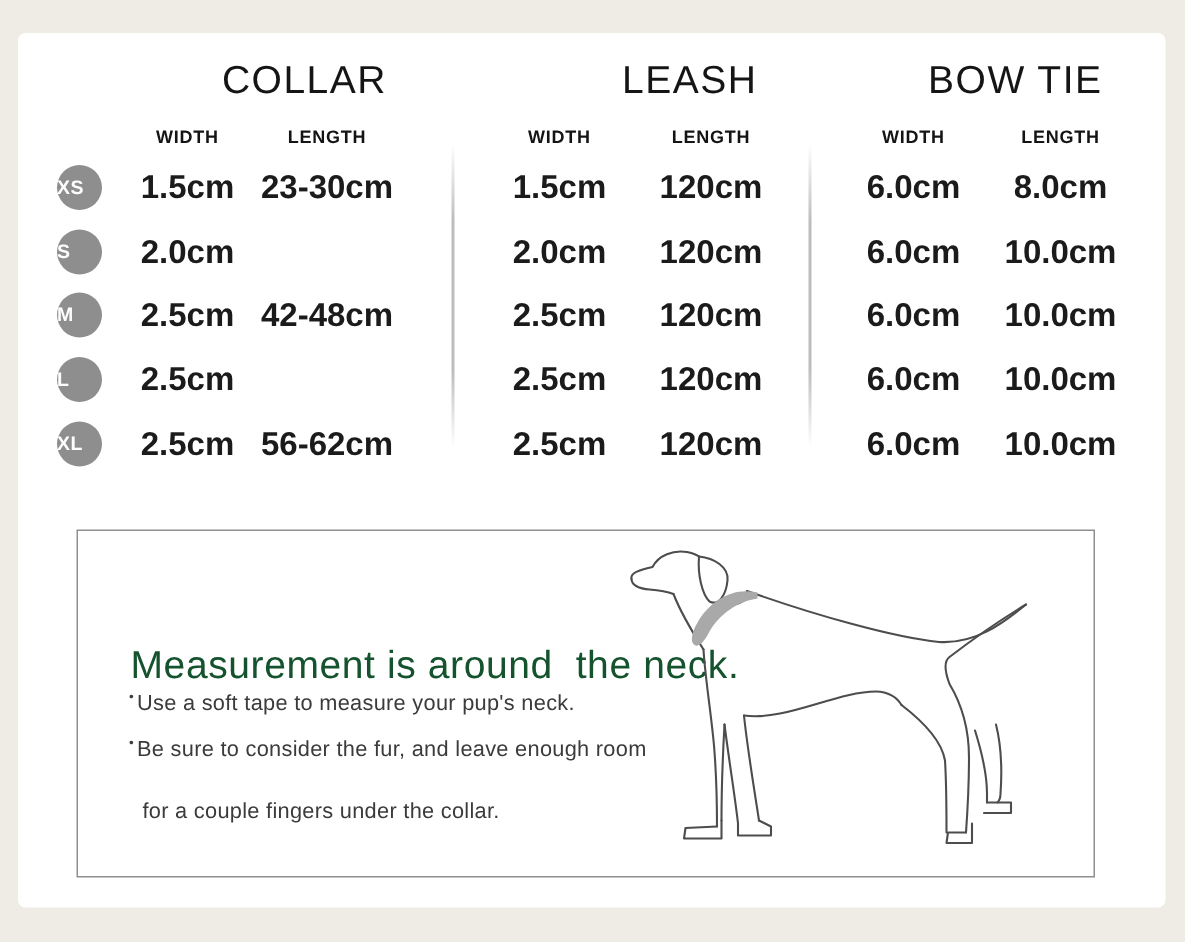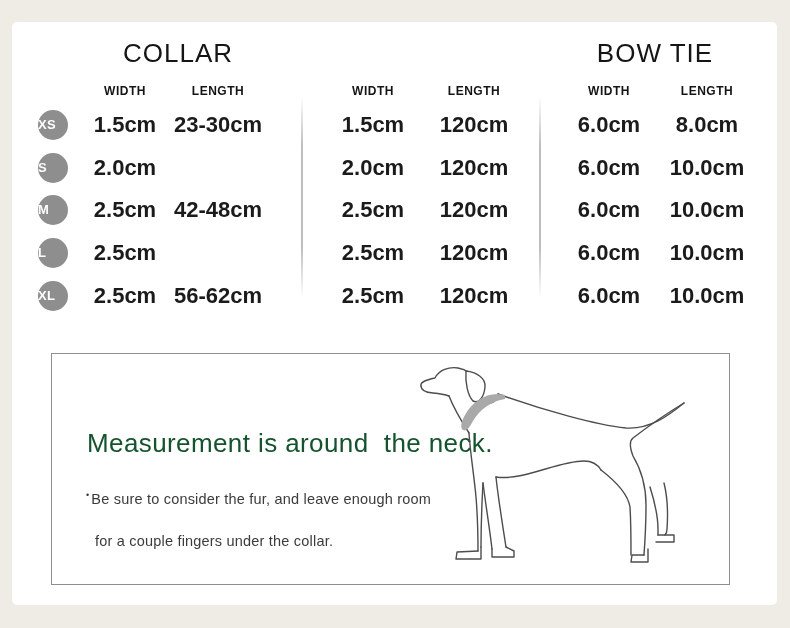--- a/index.html
+++ b/index.html
@@ -1,19 +1,19 @@
 <!DOCTYPE html>
 <html><head>
 <meta charset="utf-8">
 <style>
   html,body{margin:0;padding:0;background:#efece6;}
   .page{position:relative;width:790px;height:628px;background:#efece6;overflow:hidden;
         font-family:"Liberation Sans", sans-serif;color:#1c1c1c;}
   .panel{position:absolute;left:12px;top:22px;width:765px;height:583px;background:#ffffff;border-radius:5px;}
-  .sec-title{position:absolute;top:38px;width:160px;text-align:center;font-size:26px;font-weight:500;
+  .sec-title{position:absolute;top:38px;width:160px;text-align:right;font-size:26px;font-weight:500;
              letter-spacing:1px;color:#151515;}
   .t-collar{left:98px;}
   .t-leash{left:345px;}
   .t-bowtie{left:575px;}
   .hdr{position:absolute;top:84px;width:100px;text-align:center;font-size:12px;font-weight:700;
        letter-spacing:.5px;color:#141414;}
   .cell{position:absolute;width:100px;height:22px;line-height:22px;text-align:center;
         font-size:22px;font-weight:700;color:#1b1b1b;}
   .c1{left:75px;} .c2{left:168px;} .c3{left:323px;} .c4{left:424px;} .c5{left:559px;} .c6{left:657px;}
   .r1{top:114px;} .r2{top:157px;} .r3{top:199px;} .r4{top:242px;} .r5{top:285px;}
@@ -34,20 +34,21 @@
   .dot{font-size:9px;vertical-align:6px;margin-right:2px;color:#3b3b3b;}
   .dog-wrap{position:absolute;left:418px;top:365px;width:272px;height:202px;}
 </style>
 </head>
 <body>
 
 <div class="page">
   <div class="panel"></div>
 
   <div class="sec-title t-collar">COLLAR</div>
+  <div class="sec-title t-leash">LEASH</div>
   <div class="sec-title t-bowtie">BOW TIE</div>
 
   <div class="divider d1"></div>
   <div class="divider d2"></div>
 
   <div class="hdr c1">WIDTH</div>
   <div class="hdr c2">LENGTH</div>
   <div class="hdr c3">WIDTH</div>
   <div class="hdr c4">LENGTH</div>
   <div class="hdr c5">WIDTH</div>
@@ -87,20 +88,21 @@
 
   <div class="cell c1 r5">2.5cm</div>
   <div class="cell c2 r5">56-62cm</div>
   <div class="cell c3 r5">2.5cm</div>
   <div class="cell c4 r5">120cm</div>
   <div class="cell c5 r5">6.0cm</div>
   <div class="cell c6 r5">10.0cm</div>
 
   <div class="note-box"></div>
   <div class="note-heading">Measurement is around  the neck.</div>
+  <div class="bullet bl1"><span class="dot">•</span><span>Use a soft tape to measure your pup's neck.</span></div>
   <div class="bullet bl2"><span class="dot">•</span><span>Be sure to consider the fur, and leave enough room</span></div>
   <div class="bullet bl3"><span>for a couple fingers under the collar.</span></div>
 
   <div class="dog-wrap">
     <svg width="272" height="202" viewBox="0 0 272 202" xmlns="http://www.w3.org/2000/svg" fill="none" stroke="#4d4d4d" stroke-width="1.4" stroke-linecap="round" stroke-linejoin="round">
 
       <path d="M3,21 C2,17 8,15 17,13 C21,5 31,1.5 40,3 C48,4.5 54,9 56,15"></path>
 
       <path d="M3,21 C3,25 8,27.5 15,28 C21,28.5 27,29.5 31,31"></path>
 

